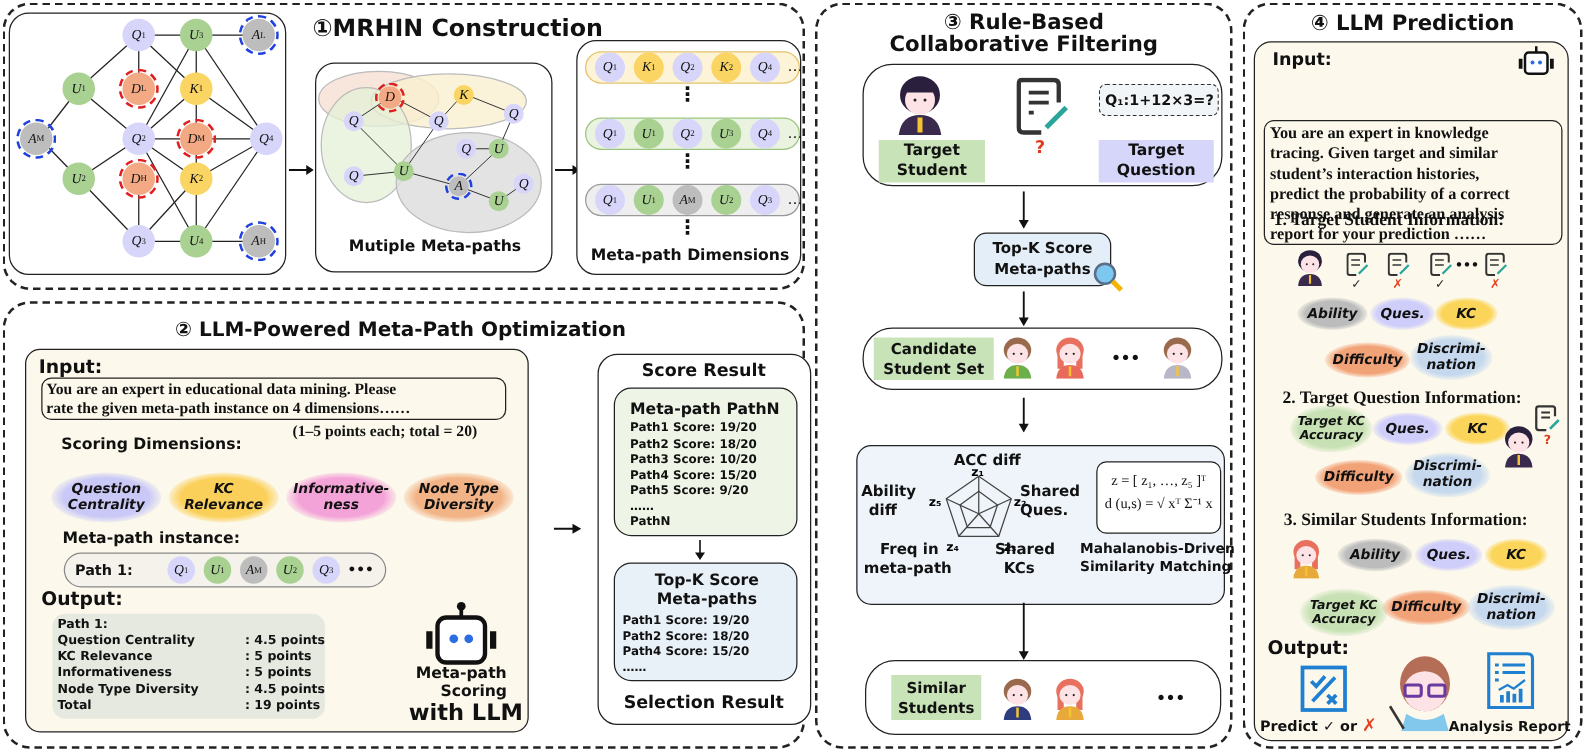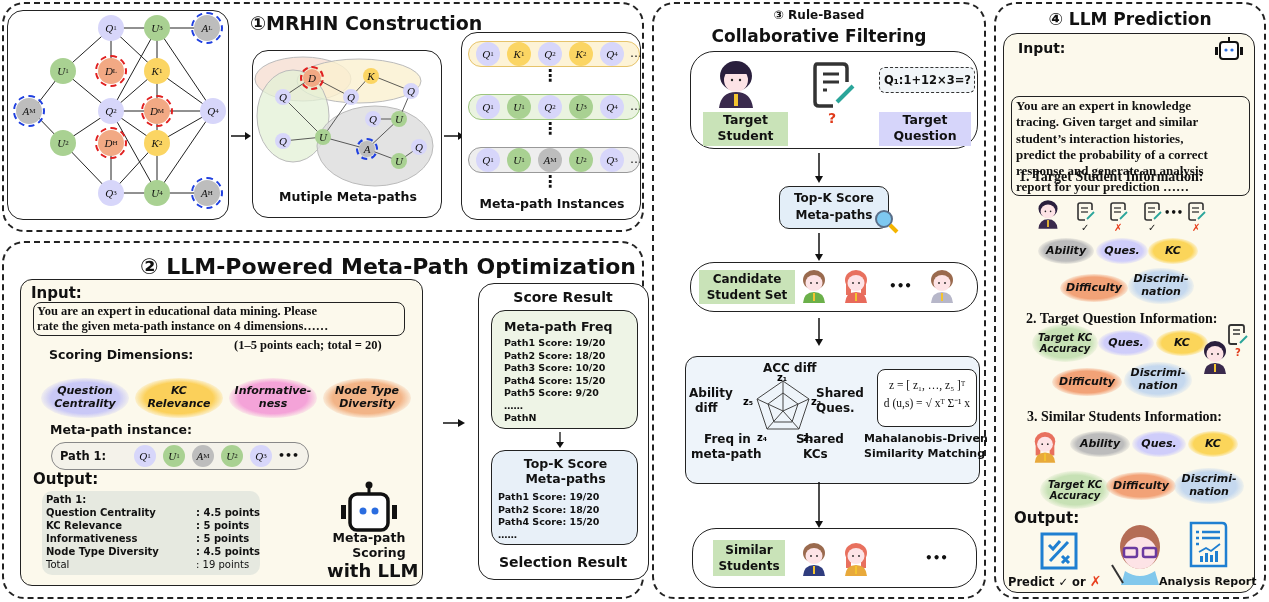--- a/index.html
+++ b/index.html
@@ -149,25 +149,25 @@
       <div class="node q" style="left: 14px; top: 115px; width: 24px; height: 24px; filter: blur(0.3px);">Q<sub>1</sub></div>
       <div class="node u" style="left: 45px; top: 115px; width: 24px; height: 24px; filter: blur(0.3px);">U<sub>1</sub></div>
       <div class="node a" style="left: 76px; top: 115px; width: 24px; height: 24px; filter: blur(0.3px);">A<sub>M</sub></div>
       <div class="node u" style="left: 107px; top: 115px; width: 24px; height: 24px; filter: blur(0.3px);">U<sub>2</sub></div>
       <div class="node q" style="left: 138px; top: 115px; width: 24px; height: 24px; filter: blur(0.3px);">Q<sub>3</sub></div>
       <div class="abs" style="left: 168px; top: 119px; font-size: 12px;">…</div>
     </div>
   <div class="cap" style="left:80px; top:33px; font-size:16px;">⋮</div>
   <div class="cap" style="left:80px; top:86px; font-size:16px;">⋮</div>
   <div class="cap" style="left:80px; top:139px; font-size:16px;">⋮</div>
-  <div class="cap" style="left:0; width:180px; top:163px; font-size:12.5px;">Meta-path Instances</div>
+  <div class="cap" style="left:0; width:180px; top:163px; font-size:12.5px;">Meta-path Dimensions</div>
 </div>
 
 <div class="panel" style="left:2px; top:241px; width:642px; height:358px;"></div>
-<div class="ptitle" style="left:140px; top:254px; font-size:22px;">② LLM-Powered Meta-Path Optimization</div>
+<div class="ptitle" style="left:140px; top:254px; font-size:16px;">② LLM-Powered Meta-Path Optimization</div>
 
 <div class="box" style="left:20px; top:279px; width:403px; height:307px; background:#fcf9ec; border-radius:12px;">
   <div class="abs mono" style="left:10px; top:4px; font-size:15px; font-weight:bold;">Input:</div>
   <div class="abs" style="left:12px; top:22px; width:372px; height:34px; border:1.3px solid #222; border-radius:8px;">
     <div class="abs serif" style="left:3px; top:1px; font-size:12.5px; font-weight:bold; white-space:nowrap;">You are an expert in educational data mining. Please</div>
     <div class="abs serif" style="left:3px; top:16px; font-size:12.5px; font-weight:bold; white-space:nowrap;">rate the given meta-path instance on 4 dimensions……</div>
   </div>
   <div class="abs serif" style="left:213px; top:58px; font-size:12.5px; font-weight:bold; white-space:nowrap;">(1–5 points each; total = 20)</div>
   <div class="abs mono" style="left:28px; top:67px; font-size:12.5px; font-weight:bold;">Scoring Dimensions:</div>
   <div id="dimension-blobs">
@@ -212,21 +212,21 @@
           <span>: 5 points</span>
         </div>
         <div style="display: flex; font-size: 10px; line-height: 13px; font-weight: bold; white-space: nowrap;">
           <span style="width: 150px;">Informativeness</span>
           <span>: 5 points</span>
         </div>
         <div style="display: flex; font-size: 10px; line-height: 13px; font-weight: bold; white-space: nowrap;">
           <span style="width: 150px;">Node Type Diversity</span>
           <span>: 4.5 points</span>
         </div>
-        <div style="display: flex; font-size: 10px; line-height: 13px; font-weight: normal; white-space: nowrap;">
+        <div style="display: flex; font-size: 10px; line-height: 13px; font-weight: bold; white-space: nowrap;">
           <span style="width: 150px;">Total</span>
           <span>: 19 points</span>
         </div>
       </div>
   </div>
 
   <svg class="abs" width="64" height="58" style="left:316px; top:200px;">
     <line x1="32" y1="4" x2="32" y2="14" stroke="#111" stroke-width="3"></line>
       <circle cx="32" cy="5" r="3.5" fill="#111"></circle>
     <rect x="13" y="14" width="38" height="36" rx="7" fill="#fff" stroke="#111" stroke-width="3.5"></rect>
@@ -241,21 +241,21 @@
 </div>
 
 <svg class="arrow" width="22" height="10" style="left:443px; top:418px;">
     <line x1="0" y1="5" x2="16" y2="5" stroke="#111" stroke-width="1.5"></line>
     <polygon points="15,1 22,5 15,9" fill="#111"></polygon>
   </svg>
 
 <div class="box" style="left:478px; top:283px; width:171px; height:297px;">
   <div class="cap" style="left:0; width:168px; top:5px; font-size:14px;">Score Result</div>
   <div class="abs" style="left:12px; top:26px; width:147px; height:119px; border:1.3px solid #222; border-radius:14px; background:#eef4e6;">
-    <div class="abs mono" style="left:12px; top:8px; font-size:12.5px; font-weight:bold; white-space:nowrap;">Meta-path Freq</div>
+    <div class="abs mono" style="left:12px; top:8px; font-size:12.5px; font-weight:bold; white-space:nowrap;">Meta-path PathN</div>
     <div id="score-list" style="position:absolute; left:12px; top:26px;">
         <div style="font-size: 9.5px; line-height: 12.5px; font-weight: bold; white-space: nowrap;">Path1 Score: 19/20</div>
         <div style="font-size: 9.5px; line-height: 12.5px; font-weight: bold; white-space: nowrap;">Path2 Score: 18/20</div>
         <div style="font-size: 9.5px; line-height: 12.5px; font-weight: bold; white-space: nowrap;">Path3 Score: 10/20</div>
         <div style="font-size: 9.5px; line-height: 12.5px; font-weight: bold; white-space: nowrap;">Path4 Score: 15/20</div>
         <div style="font-size: 9.5px; line-height: 12.5px; font-weight: bold; white-space: nowrap;">Path5 Score: 9/20</div>
         <div style="font-size: 9.5px; line-height: 12.5px; font-weight: bold; white-space: nowrap;">……</div>
         <div style="font-size: 9.5px; line-height: 12.5px; font-weight: bold; white-space: nowrap;">PathN</div>
       </div>
   </div>
@@ -270,21 +270,21 @@
         <div style="font-size: 9.5px; line-height: 12.5px; font-weight: bold; white-space: nowrap;">Path1 Score: 19/20</div>
         <div style="font-size: 9.5px; line-height: 12.5px; font-weight: bold; white-space: nowrap;">Path2 Score: 18/20</div>
         <div style="font-size: 9.5px; line-height: 12.5px; font-weight: bold; white-space: nowrap;">Path4 Score: 15/20</div>
         <div style="font-size: 9.5px; line-height: 12.5px; font-weight: bold; white-space: nowrap;">……</div>
       </div>
   </div>
   <div class="cap" style="left:0; width:168px; top:270px; font-size:14px;">Selection Result</div>
 </div>
 
 <div class="panel" style="left:652px; top:2px; width:334px; height:597px;"></div>
-<div class="ptitle" style="left:652px; width:334px; top:8px; font-size:12px;">③ Rule-Based</div>
+<div class="ptitle" style="left:652px; width:334px; top:8px; font-size:17px;">③ Rule-Based</div>
 <div class="ptitle" style="left:652px; width:334px; top:26px; font-size:17px;">Collaborative Filtering</div>
 
 <div class="box" style="left:690px; top:51px; width:288px; height:98px; border-radius:24px;">
   <svg class="abs" width="46" height="50" style="left:22px; top:6px;">
     <ellipse cx="23" cy="18" rx="16" ry="15" fill="#2a1f3d"></ellipse>
     <ellipse cx="23" cy="22" rx="12" ry="12" fill="#fde3e6"></ellipse>
     <rect x="11" y="10" width="24" height="6" fill="#2a1f3d"></rect>
     <path d="M6 50 Q8 34 23 34 Q38 34 40 50 Z" fill="#3a2a4d"></path>
     <rect x="21" y="36" width="4" height="12" fill="#f4c430"></rect>
     <circle cx="19" cy="22" r="1.2" fill="#222"></circle>

